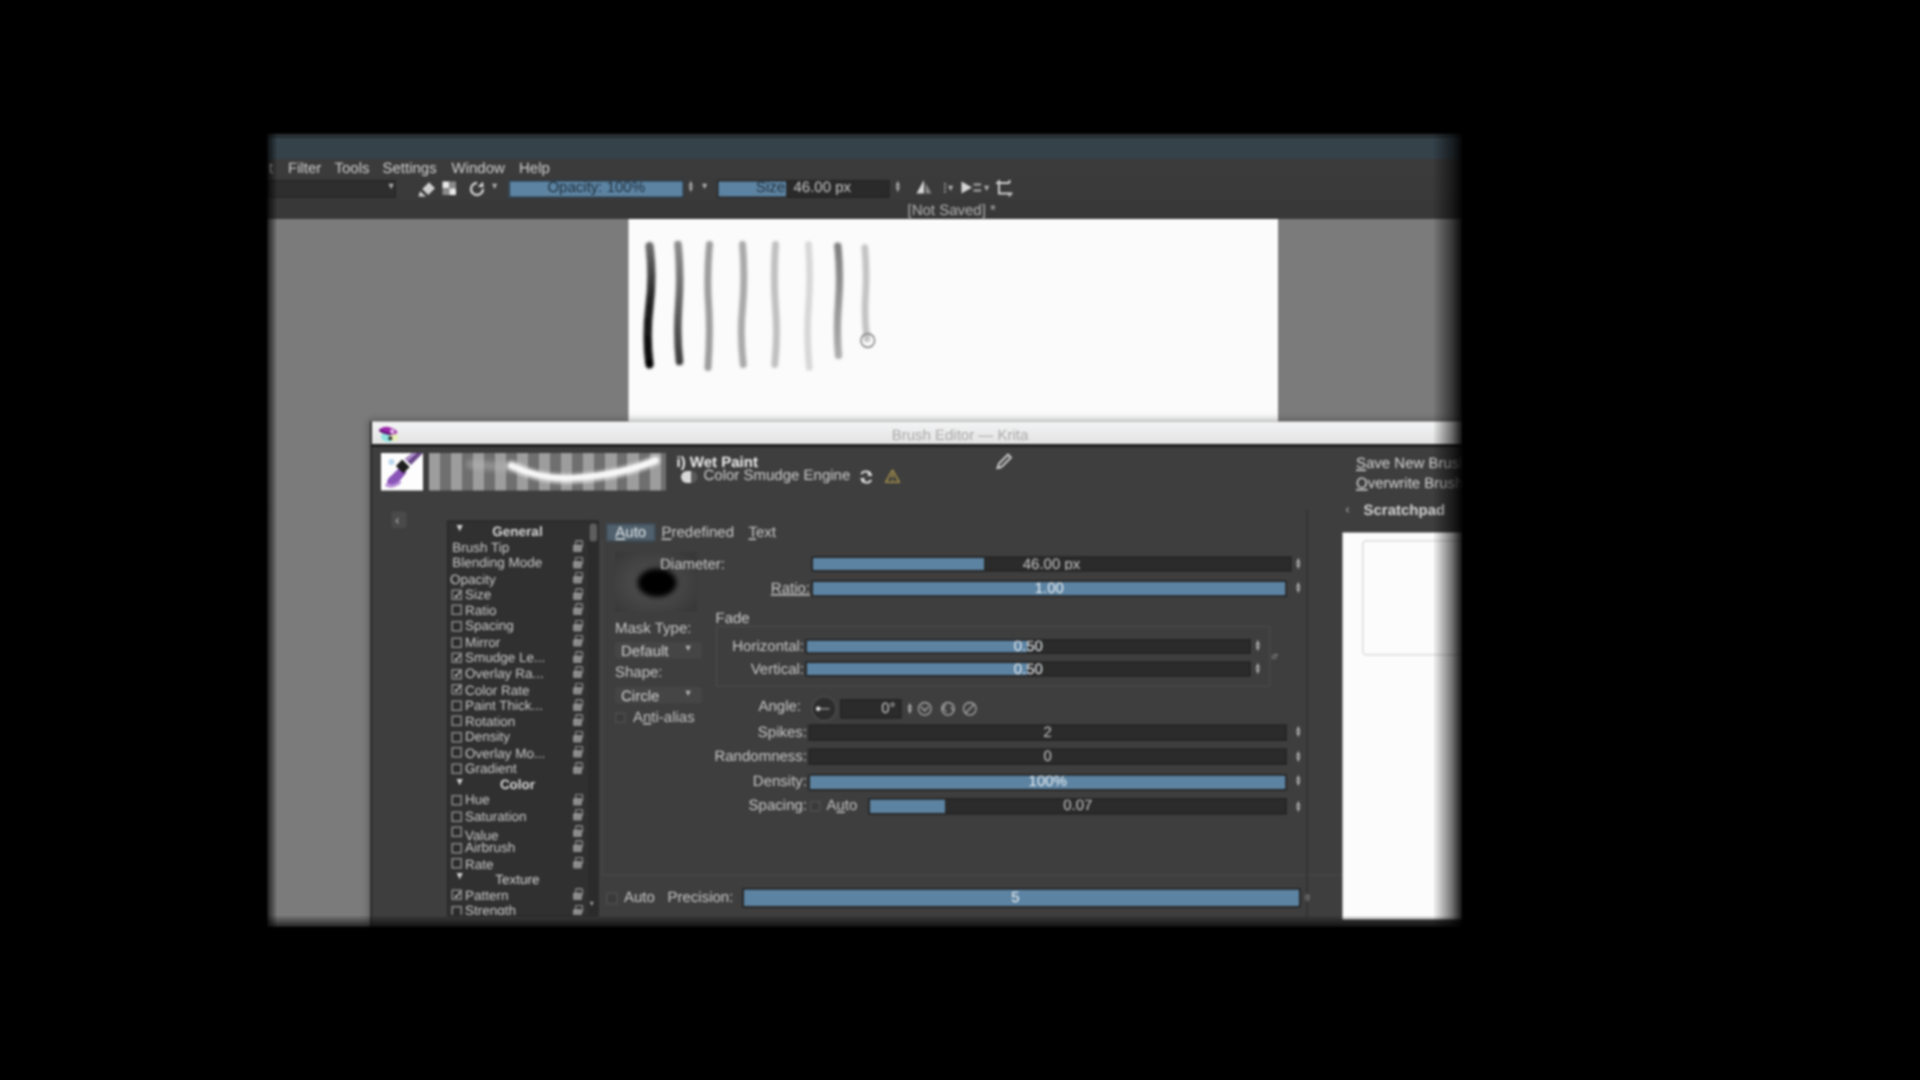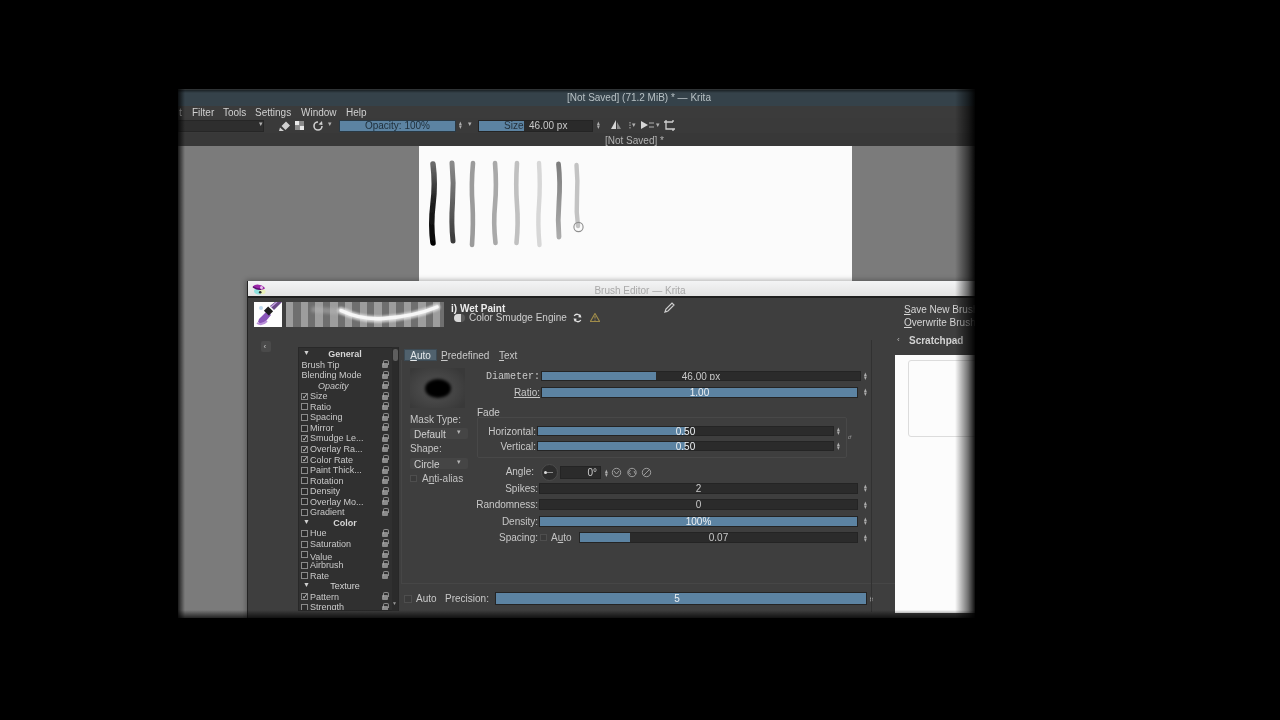--- a/index.html
+++ b/index.html
@@ -22,21 +22,20 @@
   .cb.on:before { content:"\2713"; position:absolute; left:0px; top:-2px; font-size:8px; color:#dcdcdc; }
   .row-txt { position:absolute; font-size:9px; color:#c9c9c9; white-space:nowrap; }
   .fade-edge { position:absolute; z-index:50; pointer-events:none; }
 </style>
 </head>
 <body>
 <div id="stage">
   <div id="screen">
 
     <div class="abs" style="left:0;top:0;width:797px;height:17px;background:#35424a;border-top:1px solid rgba(160,170,172,0.55);"></div>
-    <div class="txt" style="left:0;top:3px;width:922px;text-align:center;font-size:10px;color:#b7c0c4;">[Not Saved] (71.2 MiB) * — Krita</div>
 
     <div class="abs" style="left:0;top:17px;width:797px;height:12px;background:#3b3b3b;"></div>
     <div class="txt" style="left:1px;top:17.5px;font-size:10px;color:#d0d0d0;">t</div>
     <div class="txt" style="left:14px;top:17.5px;font-size:10px;color:#d0d0d0;">Filter</div>
     <div class="txt" style="left:45px;top:17.5px;font-size:10px;color:#d0d0d0;">Tools</div>
     <div class="txt" style="left:77px;top:17.5px;font-size:10px;color:#d0d0d0;">Settings</div>
     <div class="txt" style="left:123px;top:17.5px;font-size:10px;color:#d0d0d0;">Window</div>
     <div class="txt" style="left:168px;top:17.5px;font-size:10px;color:#d0d0d0;">Help</div>
 
     <div class="abs" style="left:0;top:29px;width:797px;height:15px;background:#3a3a3a;"></div>
@@ -166,21 +165,21 @@
       <div class="abs" style="left:13px;top:60px;width:10px;height:11px;background:#4a4a4a;border-radius:2px;"></div>
       <div class="txt" style="left:15.5px;top:60.5px;font-size:8px;color:#c9c9c9;">‹</div>
 
       <div class="abs" style="left:50px;top:66px;width:101px;height:264px;background:#303030;border:1px solid #282828;overflow:hidden;">
       <div class="row-txt" style="left:4px;top:1.0px;font-size:7px;color:#d0d0d0;">▼</div>
       <div class="row-txt" style="left:0;top:1.0px;width:92px;text-align:center;font-weight:bold;color:#d6d6d6;">General</div>
       <div class="row-txt" style="left:2.5px;top:11.6px;">Brush Tip</div>
       <div class="lock" style="left:83px;top:15.0px;"></div>
       <div class="row-txt" style="left:2.5px;top:22.1px;">Blending Mode</div>
       <div class="lock" style="left:83px;top:25.5px;"></div>
-      <div class="row-txt" style="left:19px;top:32.7px;font-style:italic;">Opacity</div>
+      <div class="row-txt" style="left:1px;top:32.7px;">Opacity</div>
       <div class="lock" style="left:83px;top:36.1px;"></div>
       <div class="cb on" style="left:2px;top:44.9px;"></div>
       <div class="row-txt" style="left:11px;top:43.2px;">Size</div>
       <div class="lock" style="left:83px;top:46.6px;"></div>
       <div class="cb" style="left:2px;top:55.4px;"></div>
       <div class="row-txt" style="left:11px;top:53.8px;">Ratio</div>
       <div class="lock" style="left:83px;top:57.1px;"></div>
       <div class="cb" style="left:2px;top:66.0px;"></div>
       <div class="row-txt" style="left:11px;top:64.3px;">Spacing</div>
       <div class="lock" style="left:83px;top:67.7px;"></div>
@@ -256,21 +255,21 @@
       <div class="abs" style="left:162px;top:146.7px;width:58px;height:11px;background:#454545;border-radius:2px;"></div>
       <div class="txt" style="left:166px;top:147.7px;font-size:10px;color:#d2d2d2;">Default</div>
       <div class="txt" style="left:209px;top:147.2px;font-size:7px;color:#b5b5b5;">▾</div>
       <div class="txt" style="left:162px;top:162.3px;font-size:10px;color:#c8c8c8;">Shape:</div>
       <div class="abs" style="left:162px;top:176.5px;width:58px;height:11px;background:#454545;border-radius:2px;"></div>
       <div class="txt" style="left:166px;top:177.5px;font-size:10px;color:#d2d2d2;">Circle</div>
       <div class="txt" style="left:209px;top:177px;font-size:7px;color:#b5b5b5;">▾</div>
       <div class="abs" style="left:162px;top:193.5px;width:7px;height:7px;background:#3a3a3a;border:1px solid #4e4e4e;"></div>
       <div class="txt" style="left:174px;top:191.5px;font-size:10px;color:#c2c2c2;">A<u>n</u>ti-alias</div>
 
-      <div class="txt" style="left:192px;top:89.5px;width:100px;text-align:right;font-size:10px;color:#c8c8c8;font-family:Liberation Mono, monospace;">Diameter:</div>
+      <div class="txt" style="left:192px;top:89.5px;width:100px;font-size:10px;color:#c8c8c8;">Diameter:</div>
       <div class="sl" style="left:293px;top:89.7px;width:320px;height:10.5px;">
           <div class="fill" style="width:114px;"></div>
           <div class="val" style="line-height:10px;">46.00 px</div>
         </div>
       <div class="spin" style="left:614px;top:91px;">▲<br>▼</div>
 
       <div class="txt" style="left:192px;top:105.8px;width:100px;text-align:right;font-size:10px;color:#c8c8c8;text-decoration:underline;">Ratio:</div>
       <div class="sl" style="left:293px;top:106px;width:317px;height:10.5px;">
           <div class="fill" style="width:100%;"></div>
           <div class="val" style="line-height:10px;color:#edf1f4;">1.00</div>

